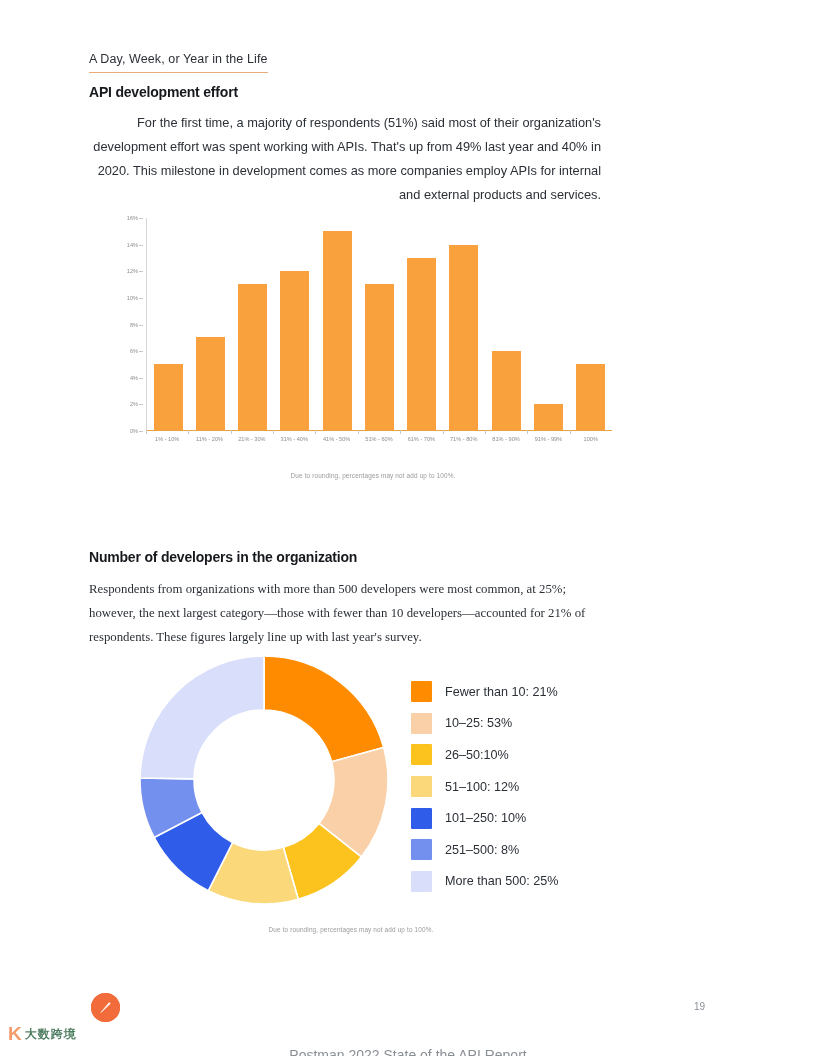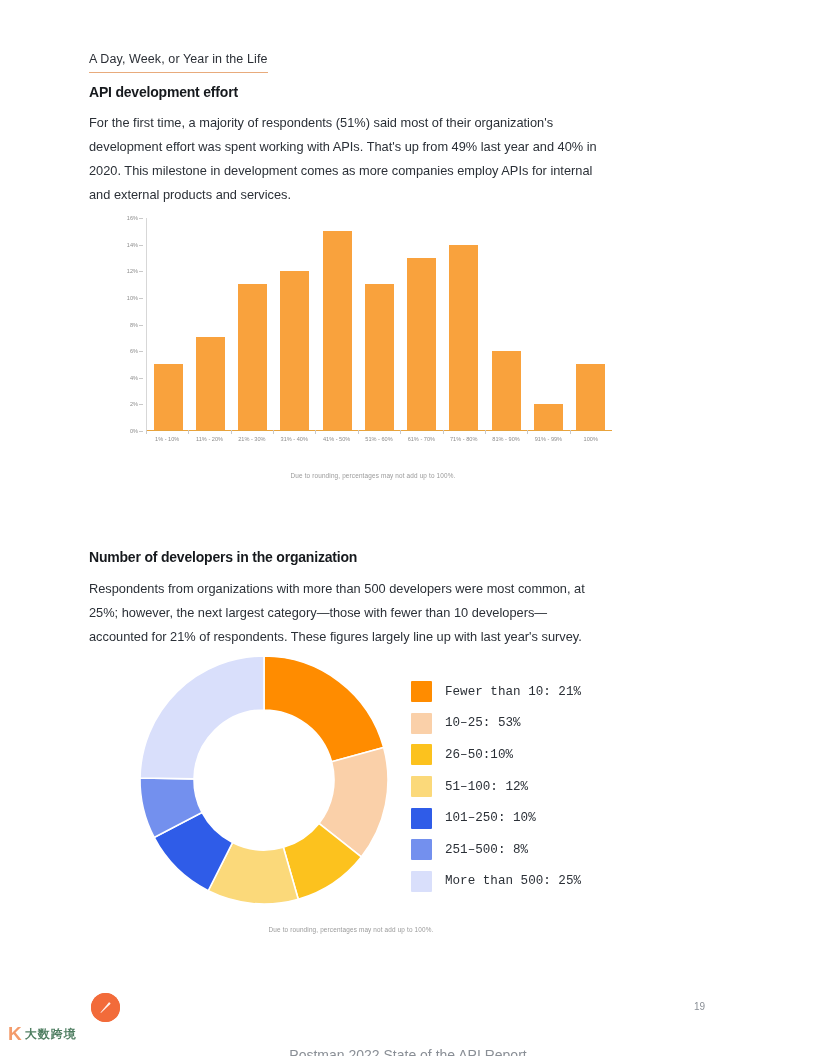--- a/index.html
+++ b/index.html
@@ -49,22 +49,22 @@
   #title-2 { top: 549px; }
 
   .body-copy {
     position: absolute;
     left: 89px;
     width: 512px;
     font-size: 12.8px;
     line-height: 24px;
     color: #2b3037;
   }
-  #para-1 { top: 111px; }
-  #para-2 { top: 577px; }
+  #para-1 { top: 111px; text-align: right; }
+  #para-2 { top: 577px; font-family: Liberation Serif, serif; }
 
   
   .bar-chart {
     position: absolute;
     left: 112px;
     top: 212px;
     width: 500px;
     height: 235px;
   }
   .bc-plot {
@@ -164,21 +164,20 @@
     width: 252px;
     height: 252px;
   }
   .donut-wrap svg { display: block; }
 
   .legend {
     position: absolute;
     left: 411px;
     top: 676px;
     width: 220px;
-    font-family: Liberation Mono, monospace;
   }
   .legend-row {
     display: flex;
     align-items: center;
     height: 31.6px;
   }
   .legend-swatch {
     width: 21px;
     height: 21px;
     border-radius: 1px;

